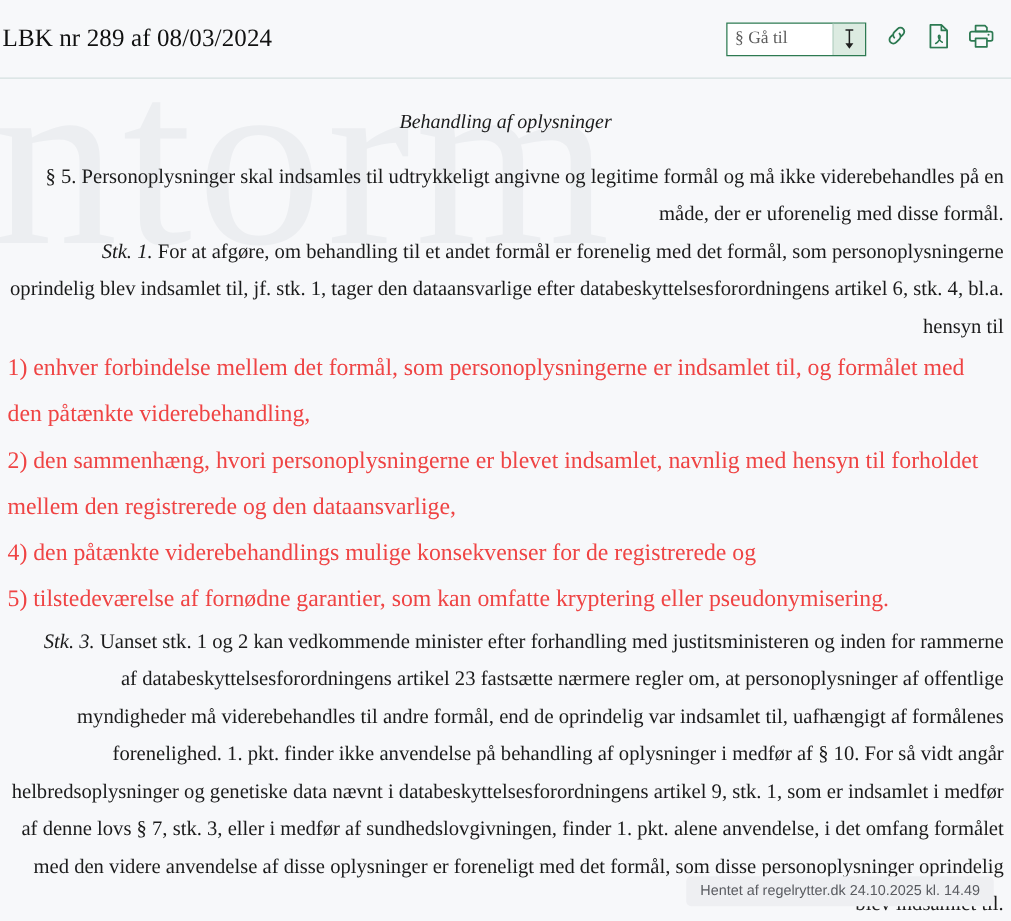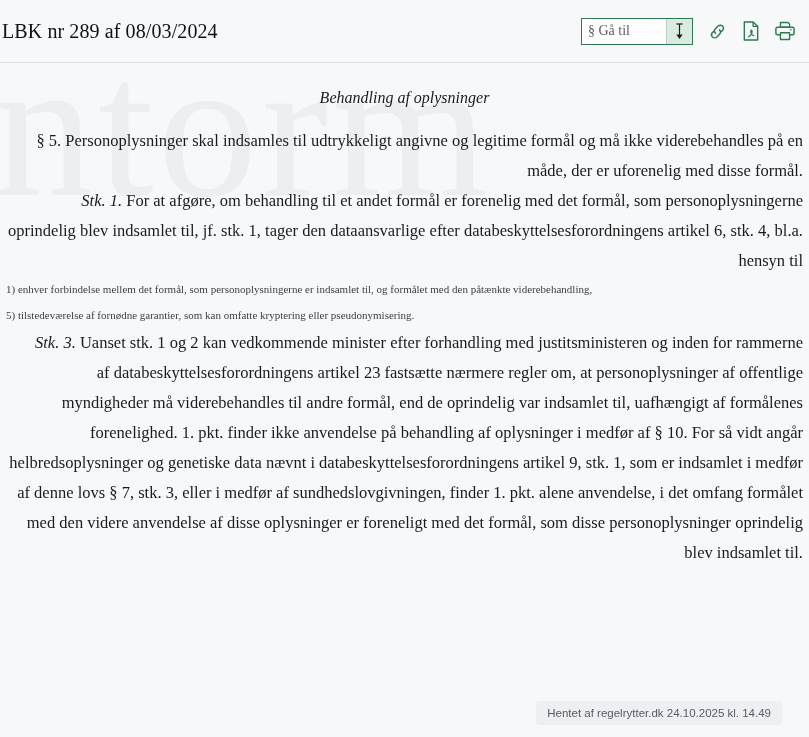--- a/index.html
+++ b/index.html
@@ -32,21 +32,21 @@
   .doc-title {
     font-family: "Liberation Serif", "DejaVu Serif", serif;
     font-size: 20px;
     letter-spacing: 0.1px;
     color: #111111;
     white-space: nowrap;
     padding-left: 2px;
   }
   .header-tools {
     display: flex;
-    align-items: center;
+    align-items: flex-start;
     gap: 14px;
   }
   .goto-wrap {
     display: flex;
     align-items: stretch;
     height: 27px;
     border: 1px solid #2d7a52;
     background: #ffffff;
     box-sizing: border-box;
   }
@@ -125,33 +125,33 @@
     line-height: 30px;
     margin: 0;
     padding: 0;
     color: #1b1b1b;
     text-align: right;
   }
   p.para.first { margin-top: 19px; }
   .indent { padding-left: 14px; }
   .stk { font-style: italic; }
   p.listitem {
-    font-size: 11px;
-    line-height: 26px;
+    font-size: 19px;
+    line-height: 37px;
     margin: 0;
     padding: 0 0 0 0;
     text-indent: 0;
-    color: #404040;
+    color: #ef4444;
   }
   .listwrap { margin-top: 0; }
 
   
   .footer-badge {
     position: absolute;
-    right: 27px;
+    right: 14px;
     bottom: 12px;
     background: #eeeff2;
     color: #595b60;
     font-family: "Liberation Sans", "DejaVu Sans", sans-serif;
     font-size: 11.5px;
     padding: 6px 11px;
     border-radius: 4px;
     white-space: nowrap;
     z-index: 6;
   }
@@ -216,20 +216,26 @@
 
   <p class="para">
     <span class="indent stk">Stk. 1.</span><span> For at afgøre, om behandling til et andet formål er forenelig med det formål, som personoplysningerne oprindelig blev indsamlet til, jf. stk. 1, tager den dataansvarlige efter databeskyttelsesforordningens artikel 6, stk. 4, bl.a. hensyn til</span>
   </p>
 
   <div class="listwrap">
     <p class="listitem">
       <span>1)</span><span> enhver forbindelse mellem det formål, som personoplysningerne er indsamlet til, og formålet med den påtænkte viderebehandling,</span>
     </p>
     <p class="listitem">
+      <span>2)</span><span> den sammenhæng, hvori personoplysningerne er blevet indsamlet, navnlig med hensyn til forholdet mellem den registrerede og den dataansvarlige,</span>
+    </p>
+    <p class="listitem">
+      <span>4)</span><span> den påtænkte viderebehandlings mulige konsekvenser for de registrerede og</span>
+    </p>
+    <p class="listitem">
       <span>5)</span><span> tilstedeværelse af fornødne garantier, som kan omfatte kryptering eller pseudonymisering.</span>
     </p>
   </div>
 
   <p class="para">
     <span class="indent stk">Stk. 3.</span><span> Uanset stk. 1 og 2 kan vedkommende minister efter forhandling med justitsministeren og inden for rammerne af databeskyttelsesforordningens artikel 23 fastsætte nærmere regler om, at personoplysninger af offentlige myndigheder må viderebehandles til andre formål, end de oprindelig var indsamlet til, uafhængigt af formålenes forenelighed. 1. pkt. finder ikke anvendelse på behandling af oplysninger i medfør af § 10. For så vidt angår helbredsoplysninger og genetiske data nævnt i databeskyttelsesforordningens artikel 9, stk. 1, som er indsamlet i medfør af denne lovs § 7, stk. 3, eller i medfør af sundhedslovgivningen, finder 1. pkt. alene anvendelse, i det omfang formålet med den videre anvendelse af disse oplysninger er foreneligt med det formål, som disse personoplysninger oprindelig blev indsamlet til.</span>
   </p>
 
 </div>
 

